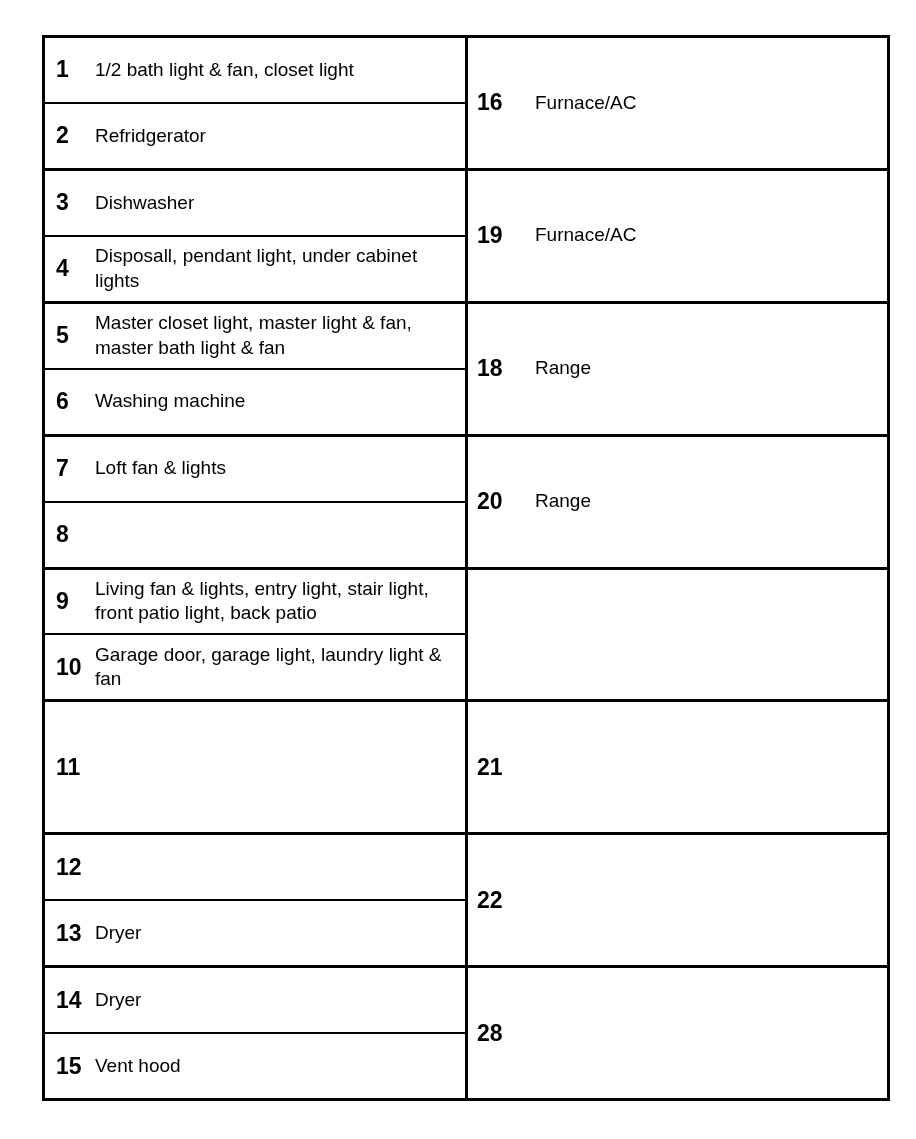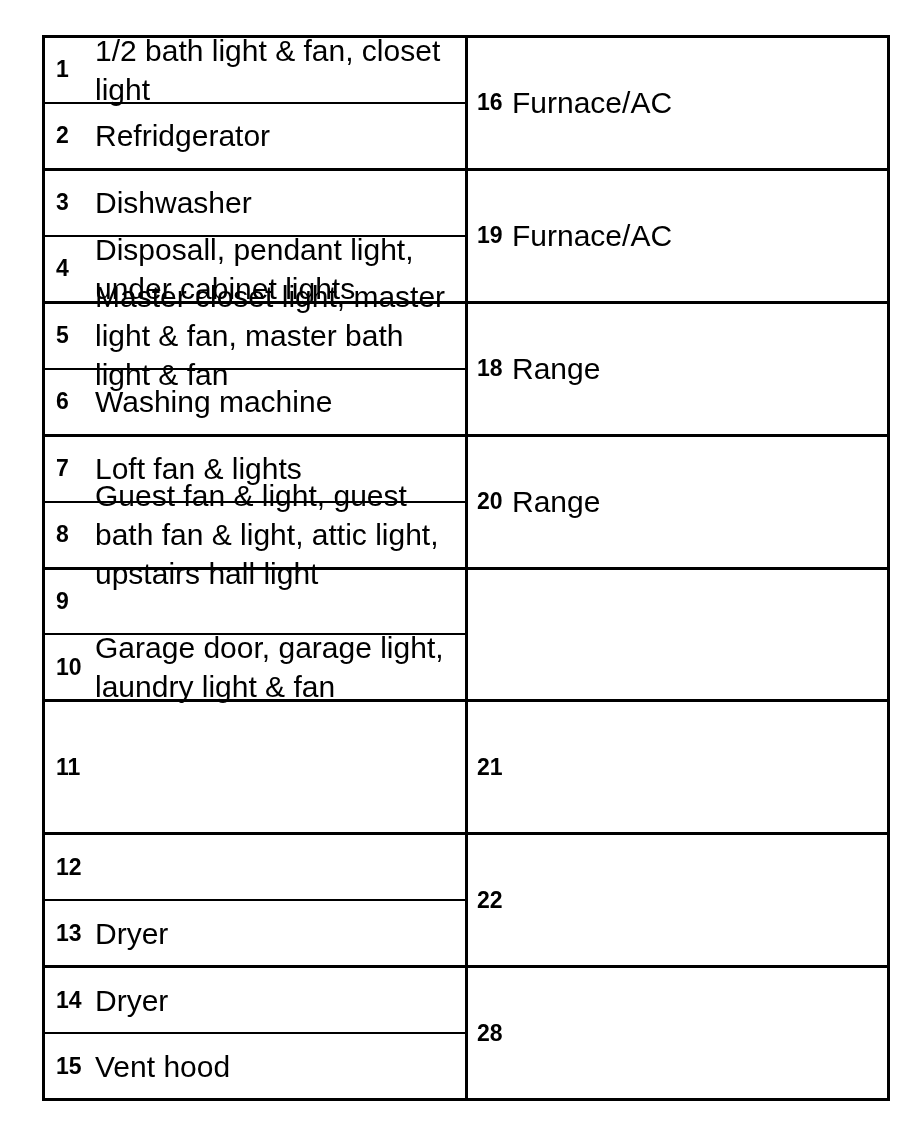--- a/index.html
+++ b/index.html
@@ -38,35 +38,36 @@
     flex: 1;
     display: flex;
     align-items: center;
     min-height: 0;
   }
   .subcell + .subcell { border-top: 2px solid #000; }
   .band-right {
     flex: 1;
     display: flex;
     align-items: center;
+    gap: 23px;
   }
   .num {
     font-weight: bold;
     font-size: 23px;
     padding-left: 11px;
     width: 50px;
     flex: 0 0 50px;
   }
   .band-right .num {
     padding-left: 9px;
     width: 44px;
     flex: 0 0 44px;
   }
   .desc {
-    font-size: 30px;
+    font-size: 19px;
     line-height: 1.3;
     padding-right: 8px;
   }
 </style>
 </head>
 <body>
 
 <div class="panel-table">
 
   <div class="band">
@@ -121,33 +122,33 @@
   </div>
 
   <div class="band">
     <div class="band-left">
       <div class="subcell">
         <span class="num">7</span>
         <span class="desc">Loft fan &amp; lights</span>
       </div>
       <div class="subcell">
         <span class="num">8</span>
-        <span class="desc">Guest fan &amp; light, guest bath fan &amp; light, attic light, upstairs hall light</span>
       </div>
     </div>
     <div class="band-right">
       <span class="num">20</span>
       <span class="desc">Range</span>
     </div>
   </div>
 
   <div class="band">
     <div class="band-left">
       <div class="subcell">
         <span class="num">9</span>
+        <span class="desc">Living fan &amp; lights, entry light, stair light, front patio light, back patio</span>
       </div>
       <div class="subcell">
         <span class="num">10</span>
         <span class="desc">Garage door, garage light, laundry light &amp; fan</span>
       </div>
     </div>
   </div>
 
   <div class="band">
     <div class="band-left">

